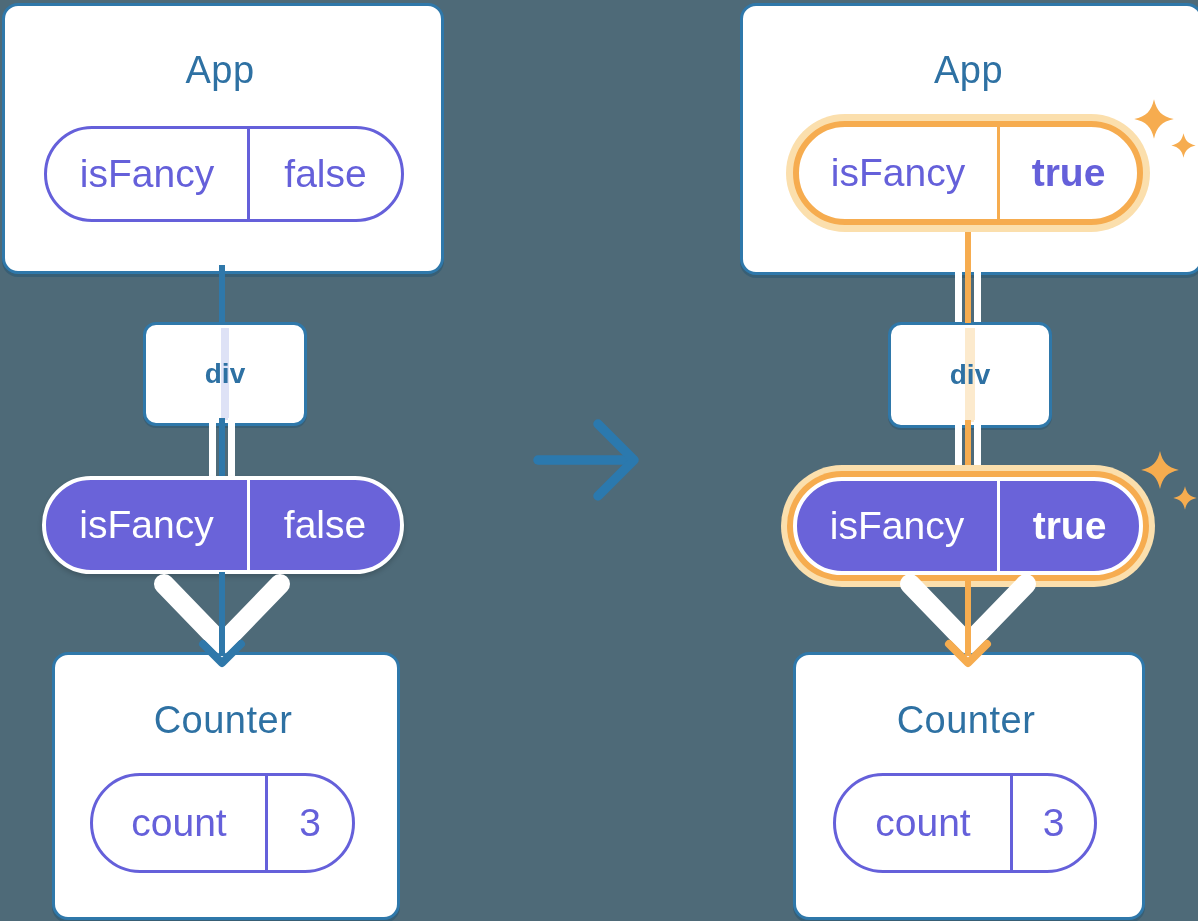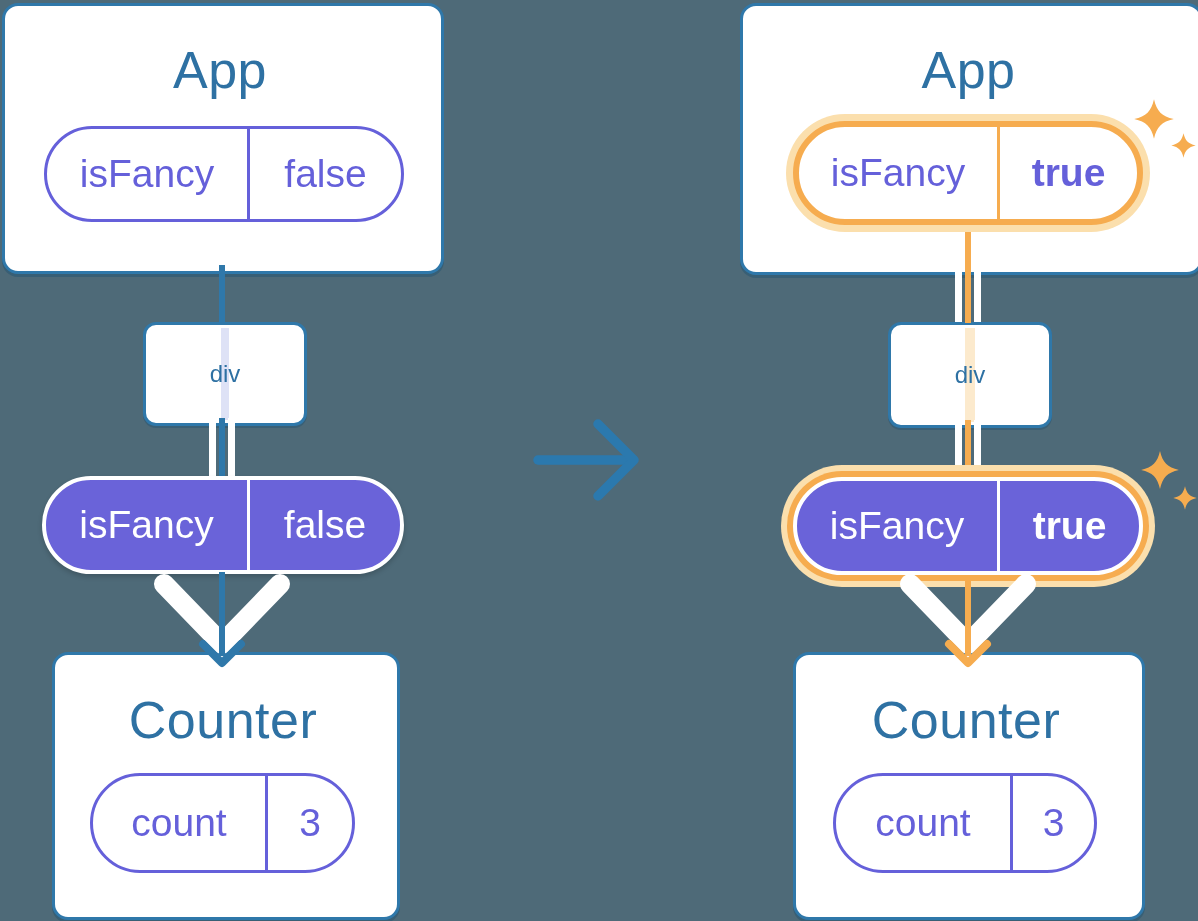--- a/index.html
+++ b/index.html
@@ -7,21 +7,21 @@
     position:relative;width:1198px;height:921px;background:#4E6A78;
     font-family:"Liberation Sans",sans-serif;overflow:hidden;
   }
   
   .card{
     position:absolute;background:#fff;border:3px solid #2F78AA;border-radius:16px;
     box-shadow:0 3px 0 rgba(31,81,113,.45);z-index:1;
   }
   .card-title{
     position:absolute;display:flex;align-items:center;justify-content:center;
-    font-size:52px;font-weight:500;color:#2E71A3;z-index:2;letter-spacing:.5px;
+    font-size:38px;font-weight:500;color:#2E71A3;z-index:2;letter-spacing:.5px;
   }
   
   .chip{
     position:absolute;display:flex;align-items:stretch;background:#fff;
     border:3px solid #6560DA;border-radius:52px;box-sizing:border-box;z-index:5;
     color:#6560DA;font-size:39px;overflow:hidden;
   }
   .chip .seg{display:flex;align-items:center;justify-content:center;}
   .chip .seg.val{flex:1;border-left:3px solid #6560DA;}
   .chip.filled{
@@ -38,21 +38,21 @@
     box-shadow:0 0 0 6px #F6AC4F,0 0 0 12px #FBDFAD;
   }
   .bold{font-weight:700;}
   
   .divbox{
     position:absolute;background:#fff;border:3px solid #2F78AA;border-radius:13px;
     z-index:3;display:flex;align-items:center;justify-content:center;
     box-shadow:0 2px 0 rgba(31,81,113,.4);
   }
   .divbox .passline{position:absolute;top:3px;bottom:3px;left:50%;margin-left:-4px;width:8px;z-index:0;}
-  .divbox .lbl{position:relative;z-index:1;font-size:24px;font-weight:400;color:#2E71A3;}
+  .divbox .lbl{position:relative;z-index:1;font-size:28px;font-weight:700;color:#2E71A3;}
   
   .vline{position:absolute;z-index:2;}
   .vbar{position:absolute;background:#fff;z-index:3;}
   .cline{position:absolute;z-index:4;}
   .blue{background:#2F78AA;}
   .orange{background:#F6AC4F;}
   svg.overlay{position:absolute;z-index:6;overflow:visible;}
   svg.under{z-index:5;}
 </style>
 </head>

